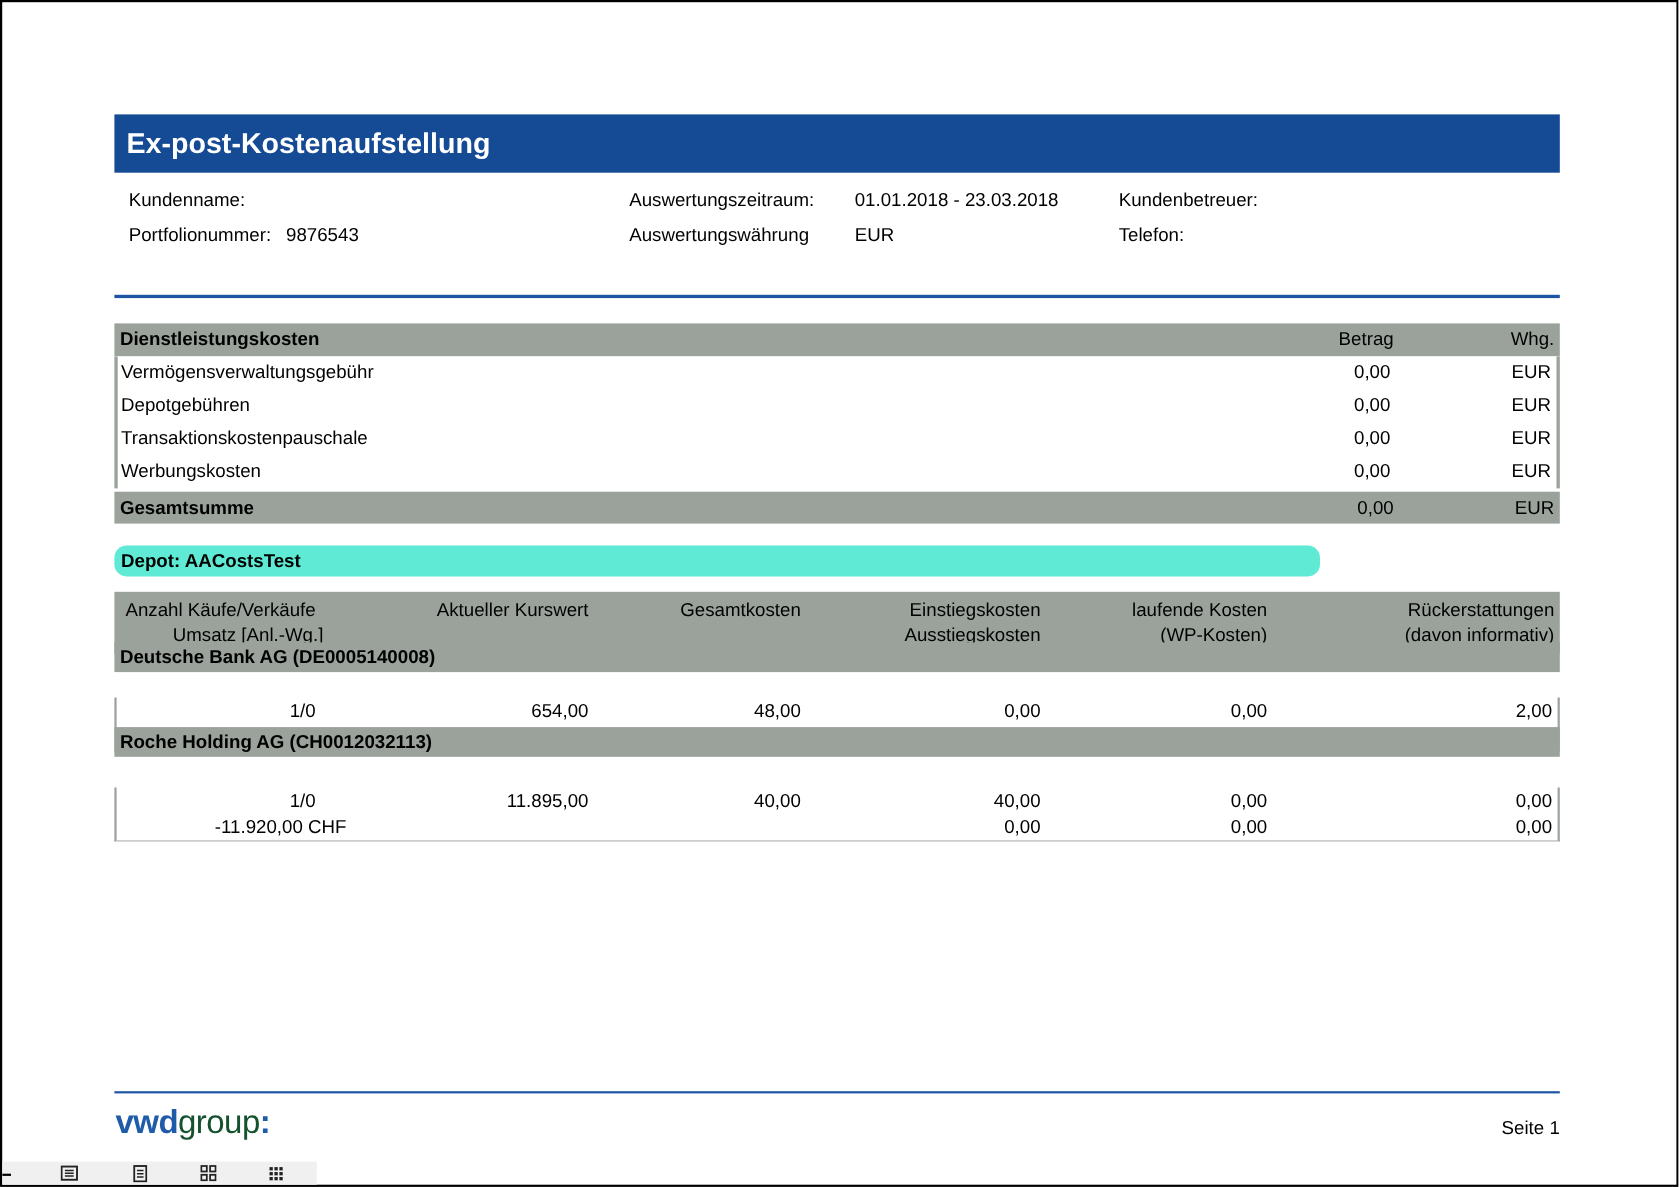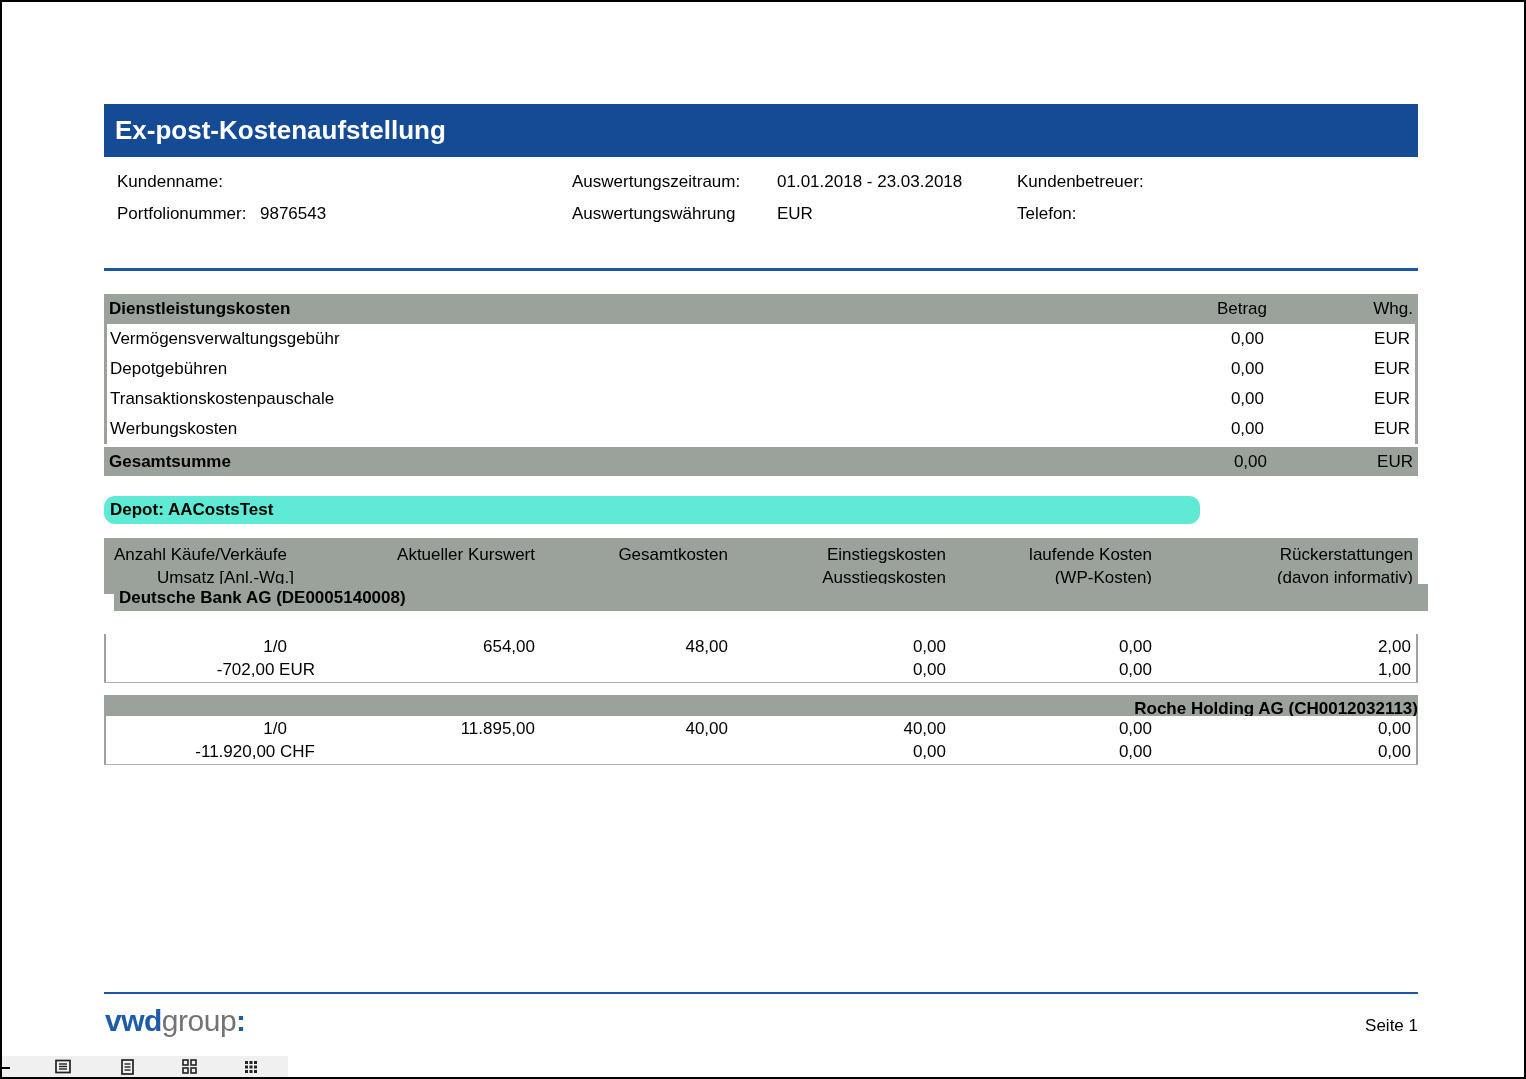--- a/index.html
+++ b/index.html
@@ -53,34 +53,34 @@
     background:#9aa29b;box-sizing:border-box;padding-top:5px;
   }
   .t2hrow{display:grid;grid-template-columns:188px 248px 193px 218px 206px 261px;line-height:23px;}
   .t2hrow-l2{display:grid;grid-template-columns:195px 241px 193px 218px 206px 261px;line-height:23px;}
   .t2-head .cell,.t2row .cell{ text-align:right;padding-right:5px;box-sizing:border-box;white-space:nowrap;}
   .band{
     position:absolute;left:102px;width:1314px;height:27px;
     background:#9aa29b;font-weight:bold;line-height:27px;
     padding-left:5px;box-sizing:border-box;
   }
-  .band1{top:582px;margin-left:10px;} .band2{top:693px;text-align:right;}
+  .band1{top:582px;} .band2{top:659px;}
   .rowgroup{
     position:absolute;left:102px;width:1314px;background:#fff;
     border-left:2px solid #9aa29b;border-right:2px solid #9aa29b;
     border-bottom:1px solid #abb2ab;box-sizing:border-box;padding-top:1px;
   }
   .rg1{top:632px;height:49px;} .rg2{top:714px;height:49px;}
   .t2row{display:grid;line-height:23px;}
   .t2row.l1{grid-template-columns:186px 248px 193px 218px 206px 259px;}
   .t2row.l2{grid-template-columns:214px 220px 193px 218px 206px 259px;}
   
   .logo{position:absolute;left:103px;top:1002px;font-size:30px;letter-spacing:-0.5px;}
   .logo .vwd{color:#1e5ba8;font-weight:bold;}
-  .logo .grp{color:#737373;}
+  .logo .grp{color:#14532d;}
   .logo .cln{color:#1e5ba8;font-weight:bold;}
   .page-num{position:absolute;left:102px;top:1014px;width:1314px;text-align:right;}
   
   .viewer-bar{
     position:absolute;left:0;top:1054px;width:286px;height:23px;
     background:#f0f0f0;
   }
   .viewer-bar .vicon{position:absolute;top:3px;cursor:pointer;}
   .vdash{position:absolute;left:0;top:11px;width:8px;height:2px;background:#000;}
   .vi1{left:53px;} .vi2{left:119px;} .vi3{left:180px;} .vi4{left:242px;}

